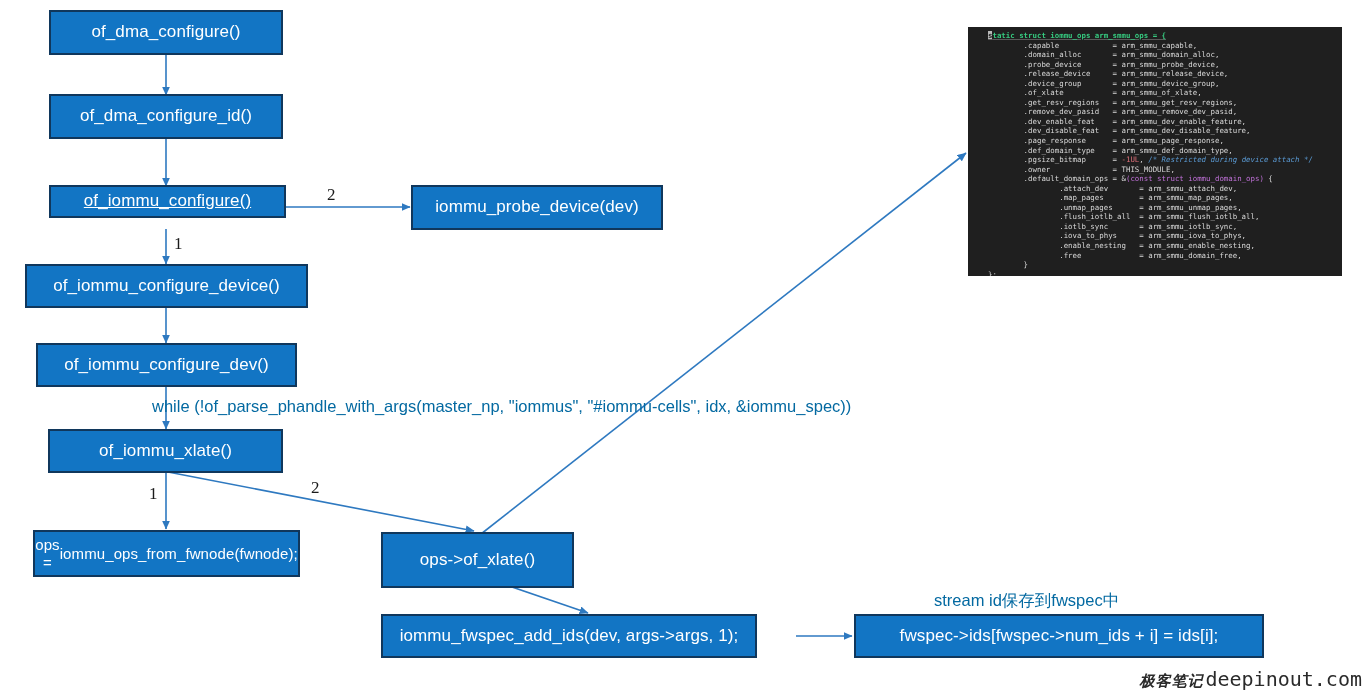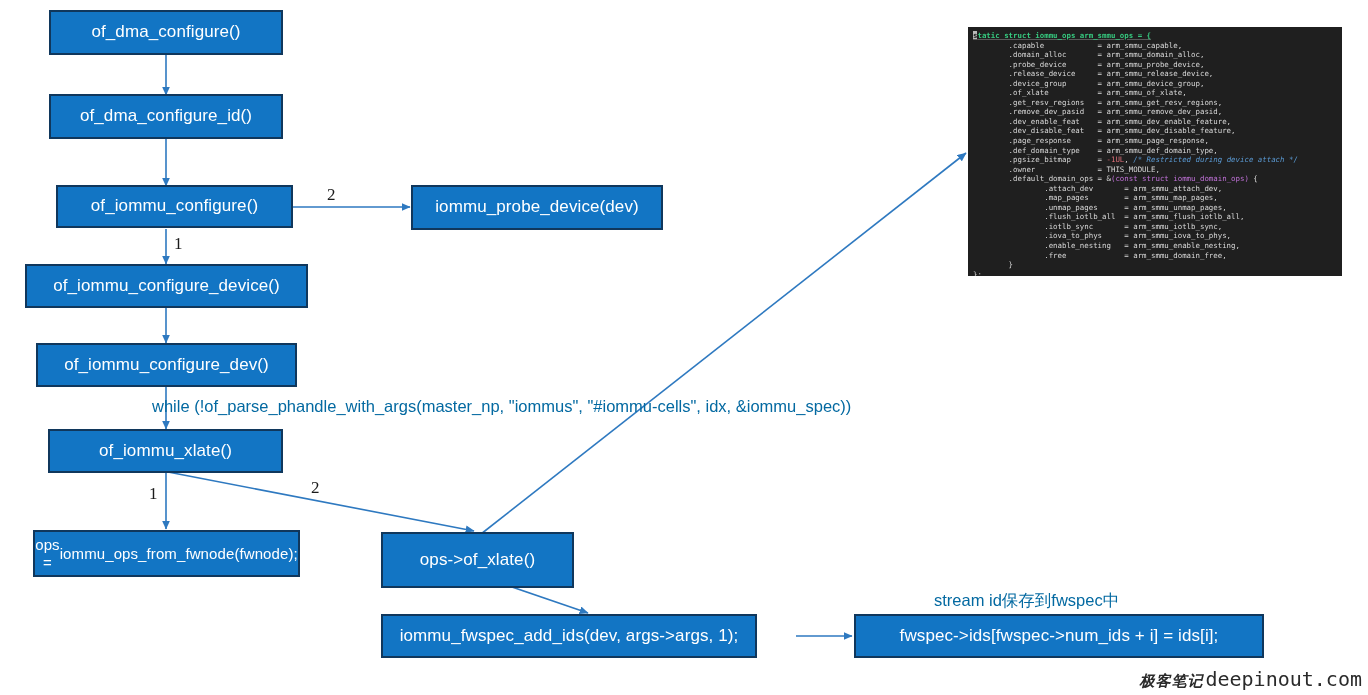--- a/index.html
+++ b/index.html
@@ -52,21 +52,21 @@
     overflow:hidden;
   }
   .codepanel pre{
     margin:0;
     font-family:"DejaVu Sans Mono","Liberation Mono",monospace;
     font-size:7.4px;
     line-height:9.55px;
     color:#d8d8d8;
     letter-spacing:0px;
     white-space:pre;
-    padding-left:5px;
+    padding-left:20px;
   }
   .c-first{color:#36c97f;font-weight:bold;}
   .c-under{text-decoration:underline;text-decoration-color:#5a5a5a;}
   .c-cursor{background:#b9b9b9;color:#1f1f1f;}
   .c-num{color:#e0707a;}
   .c-cmt{color:#5b9bd5;font-style:italic;}
   .c-kw{color:#c071d8;}
   .c-amp{color:#d8d8d8;}
 
   
@@ -112,21 +112,21 @@
       <line x1="477" y1="575" x2="588" y2="613"></line>
 
       <line x1="796" y1="636" x2="852" y2="636"></line>
     </g>
   </svg>
 
   <div class="node" style="left:49px;top:10px;width:234px;height:45px;">of_dma_configure()</div>
 
   <div class="node" style="left:49px;top:94px;width:234px;height:45px;">of_dma_configure_id()</div>
 
-  <div class="node" style="left:56px;top:185px;width:237px;height:43px;">of_iommu_configure()</div>
+  <div class="node" style="left:49px;top:185px;width:237px;height:33px;text-decoration:underline;">of_iommu_configure()</div>
 
   <div class="node" style="left:411px;top:185px;width:252px;height:45px;">iommu_probe_device(dev)</div>
 
   <div class="node" style="left:36px;top:343px;width:261px;height:44px;">of_iommu_configure_dev()</div>
 
   <div class="node" style="left:25px;top:264px;width:283px;height:44px;">of_iommu_configure_device()</div>
 
   <div class="node" style="left:48px;top:429px;width:235px;height:44px;">of_iommu_xlate()</div>
 
   <div class="node two-line" style="left:33px;top:530px;width:267px;height:47px;flex-direction:row;justify-content:center;">

